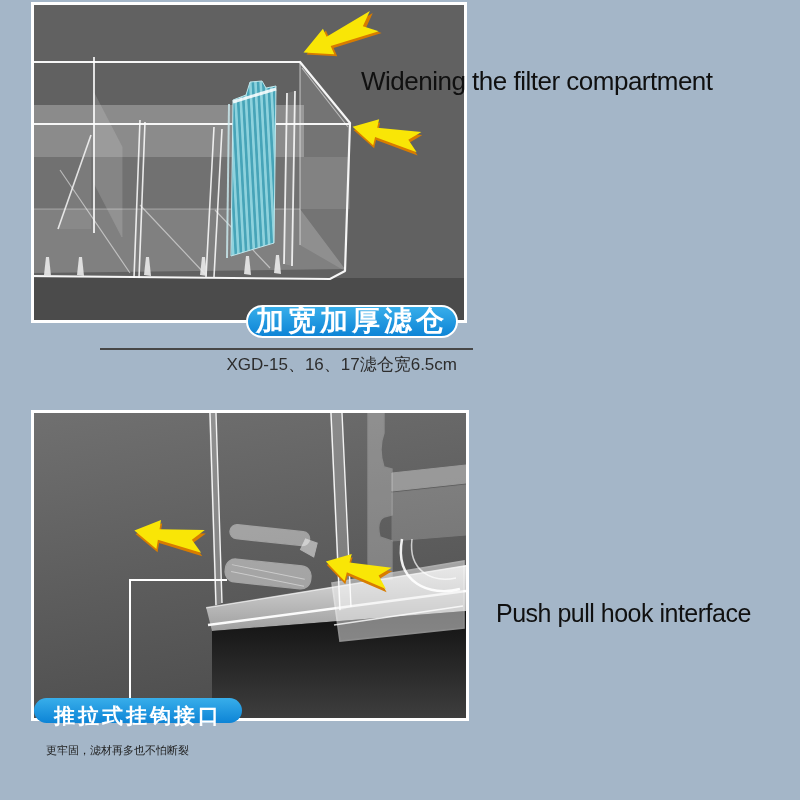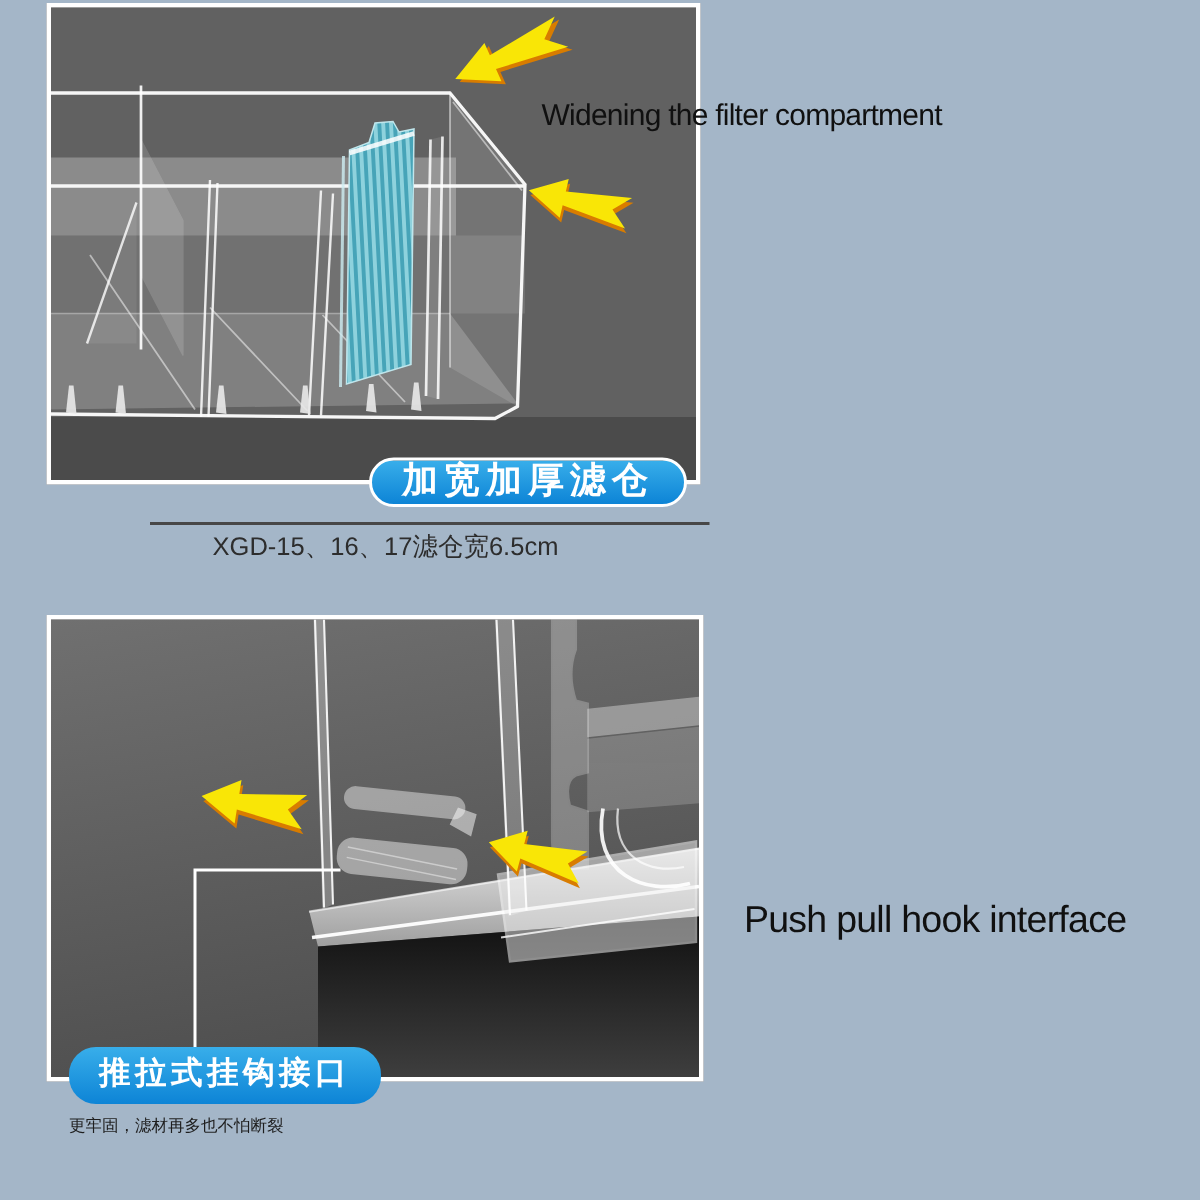--- a/index.html
+++ b/index.html
@@ -14,52 +14,52 @@
     position:absolute;
     border:3px solid #ffffff;
     box-sizing:content-box;
   }
   .photo1{left:31px;top:2px;width:430px;height:315px;background:#616161;}
   .photo2{left:31px;top:410px;width:432px;height:305px;background:#606060;}
   .photo svg{display:block;}
   .heading{
     position:absolute;
     color:#101010;
-    font-size:20px;
+    font-size:26px;
     letter-spacing:-0.5px;
     white-space:nowrap;
   }
   .heading1{left:361px;top:66px;}
   .heading2{left:496px;top:599px;font-size:25px;text-align:center;}
   .badge{
     position:absolute;
     background:linear-gradient(180deg,#38aeea 0%,#0d84d6 100%);
     border-radius:18px;
     color:#ffffff;
     font-weight:bold;
     text-align:center;
     box-sizing:border-box;
     white-space:nowrap;
   }
   .badge1{
     left:246px;top:305px;width:212px;height:33px;
     border:2px solid #ffffff;
-    font-size:24px;letter-spacing:4px;line-height:28px;
+    font-size:28px;letter-spacing:4px;line-height:28px;
   }
   .badge2{
-    left:46px;top:698px;width:208px;height:38px;
+    left:34px;top:698px;width:208px;height:25px;
     font-size:21px;letter-spacing:3px;line-height:35px;
   }
   .rule1{
     position:absolute;left:100px;top:348px;width:373px;height:2px;
     background:#474747;
   }
   .specs{
     position:absolute;left:57px;top:353px;width:400px;
-    text-align:center;color:#2d2d2d;
+    text-align:right;color:#2d2d2d;
     font-size:17px;line-height:24px;
   }
   .caption{
     position:absolute;left:46px;top:743px;
     color:#1e1e1e;font-size:11px;white-space:nowrap;
   }
 </style>
 </head>
 <body>
 

